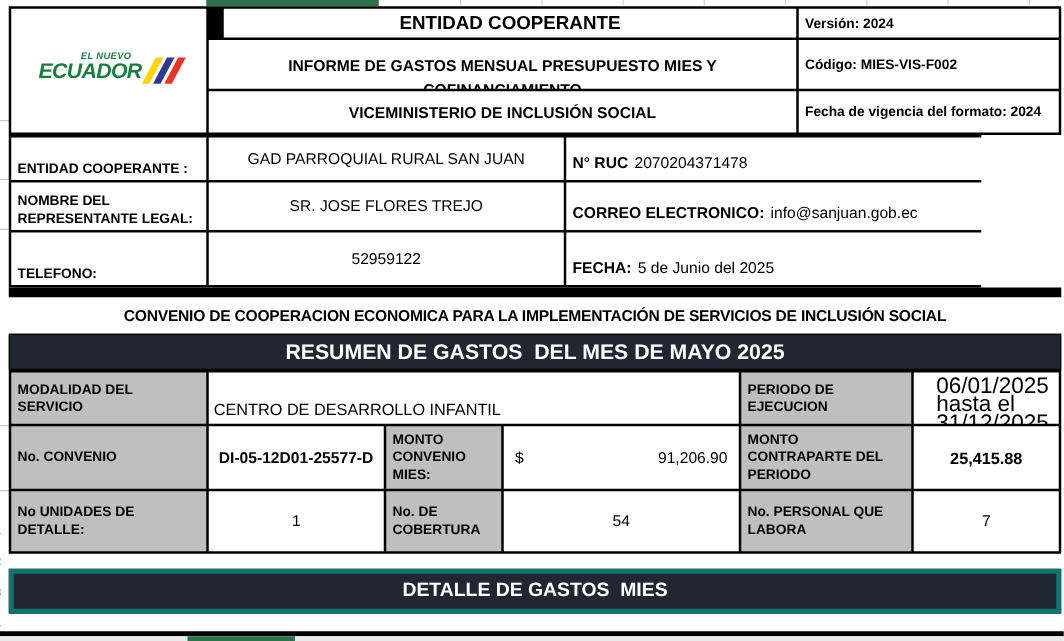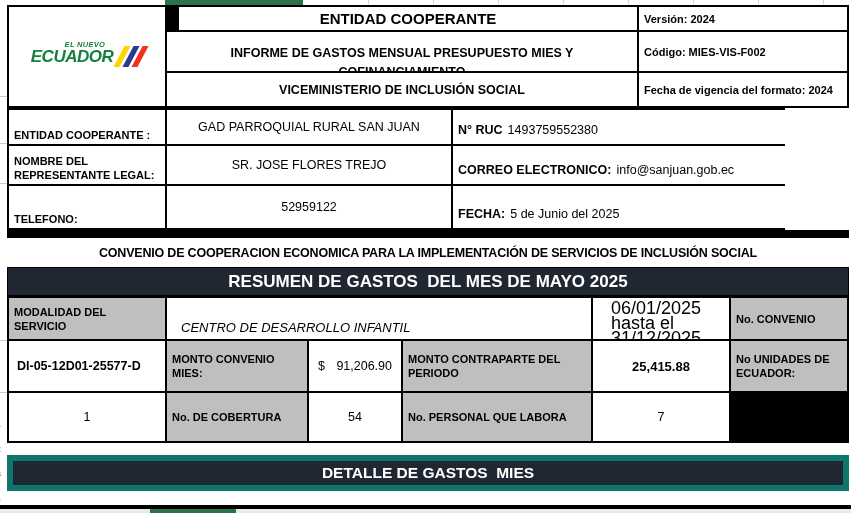--- a/index.html
+++ b/index.html
@@ -40,28 +40,28 @@
 
   
   .blackbar{position:absolute;background:#000;}
   .band{position:absolute;display:flex;align-items:center;justify-content:center;
         white-space:pre;box-sizing:border-box;}
   #convenio{left:7px;top:238px;width:842px;height:29px;background:#fff;
             font-weight:700;font-size:12.5px;letter-spacing:-.2px;}
   #resumen-band{left:7px;top:267px;width:842px;height:29px;background:#202733;color:#fff;
             font-weight:700;font-size:17px;border:1px solid #000;}
   #detalle-band{left:7px;top:455px;width:842px;height:36px;background:#202733;color:#fff;
-            font-weight:700;font-size:15.5px;border:6px solid #0f766e;}
+            font-weight:700;font-size:15.5px;border:4px solid #0f766e;}
 
   
   #sum{left:7px;top:296px;width:842px;height:147px;
        grid-template-columns:156px 140px 92px 188px 136px 116px;
        grid-template-rows:41px 50px 48px;}
   .g{background:#BFBFBF;font-weight:700;font-size:11px;line-height:14px;align-items:center;}
-  .w-left{align-items:flex-end;justify-content:flex-start;font-size:13px;padding:4px 14px;font-style:italic;}
+  .w-left{align-items:flex-end;justify-content:flex-start;font-size:13px;padding:4px 4px;}
   .w-center{align-items:center;justify-content:center;font-size:12.5px;}
   .w-bold-left{align-items:center;justify-content:flex-start;font-weight:700;font-size:12.5px;padding-left:8px;}
   .w-money{align-items:center;justify-content:space-between;font-size:12.5px;padding:0 9px;}
   .w-bold-center{align-items:center;justify-content:center;font-weight:700;font-size:13px;}
   .w-top-left{align-items:flex-start;justify-content:flex-start;font-size:18px;line-height:15px;padding-top:3px;padding-left:18px;}
   .span3{grid-column:2 / span 3;}
 
   
   .vtick{position:absolute;top:0;width:1px;height:4px;background:#d4d4d4;}
   .hline{position:absolute;left:0;width:7px;height:1px;background:#c9c9c9;}
@@ -119,21 +119,21 @@
     </div>
     <div class="cell meta">Código: MIES-VIS-F002</div>
     <div class="cell hdr-c hdr-dept">VICEMINISTERIO DE INCLUSIÓN SOCIAL</div>
     <div class="cell meta">Fecha de vigencia del formato: 2024</div>
   </div>
 
   <div id="info" class="tbl">
     <div class="cell lab">ENTIDAD COOPERANTE :</div>
     <div class="cell val">GAD PARROQUIAL RURAL SAN JUAN</div>
     <div class="cell rcell">
-      <span><b>N° RUC</b><span>1493759552380</span></span>
+      <span><b>N° RUC</b><span>2070204371478</span></span>
     </div>
     <div class="cell lab">NOMBRE DEL REPRESENTANTE LEGAL:</div>
     <div class="cell val">SR. JOSE FLORES TREJO</div>
     <div class="cell rcell">
       <span><b>CORREO ELECTRONICO:</b><span>info@sanjuan.gob.ec</span></span>
     </div>
     <div class="cell lab">TELEFONO:</div>
     <div class="cell val">52959122</div>
     <div class="cell rcell">
       <span><b>FECHA:</b><span>5 de Junio del 2025</span></span>
@@ -142,33 +142,34 @@
 
   <div class="blackbar" style="left:7px;top:230px;width:842px;height:8px"></div>
 
   <div id="convenio" class="band">CONVENIO DE COOPERACION ECONOMICA PARA LA IMPLEMENTACIÓN DE SERVICIOS DE INCLUSIÓN SOCIAL</div>
 
   <div id="resumen-band" class="band">RESUMEN DE GASTOS  DEL MES DE MAYO 2025</div>
 
   <div id="sum" class="tbl">
     <div class="cell g">MODALIDAD DEL SERVICIO</div>
     <div class="cell w-left span3">CENTRO DE DESARROLLO INFANTIL</div>
+    <div class="cell g">PERIODO DE EJECUCION</div>
     <div class="cell w-top-left">06/01/2025 hasta el 31/12/2025</div>
 
     <div class="cell g">No. CONVENIO</div>
     <div class="cell w-bold-left">DI-05-12D01-25577-D</div>
     <div class="cell g">MONTO CONVENIO MIES:</div>
     <div class="cell w-money">
       <span>$</span>
       <span>91,206.90</span>
     </div>
     <div class="cell g">MONTO CONTRAPARTE DEL PERIODO</div>
     <div class="cell w-bold-center">25,415.88</div>
 
-    <div class="cell g">No UNIDADES DE ECUADOR:</div>
+    <div class="cell g">No UNIDADES DE DETALLE:</div>
     <div class="cell w-center">1</div>
     <div class="cell g">No. DE COBERTURA</div>
     <div class="cell w-center">54</div>
     <div class="cell g">No. PERSONAL QUE LABORA</div>
     <div class="cell w-center">7</div>
   </div>
 
   <div id="detalle-band" class="band">DETALLE DE GASTOS  MIES</div>
 
   <div id="bottom-line"></div>

